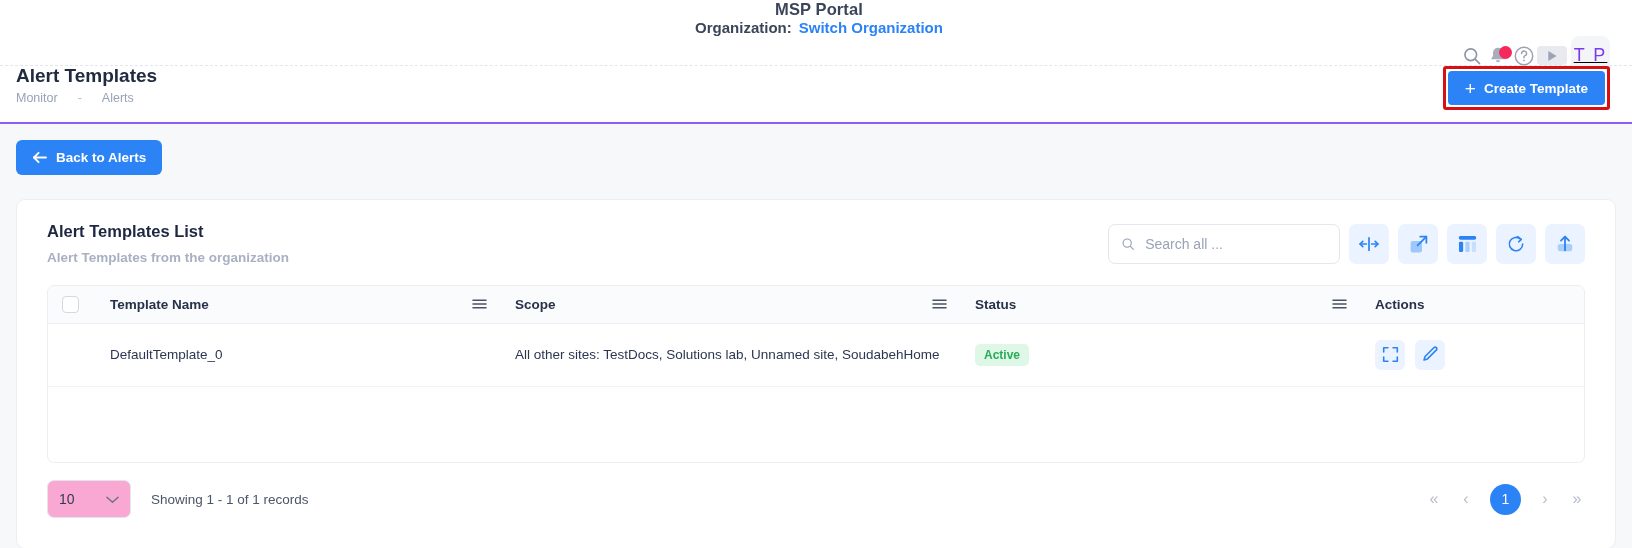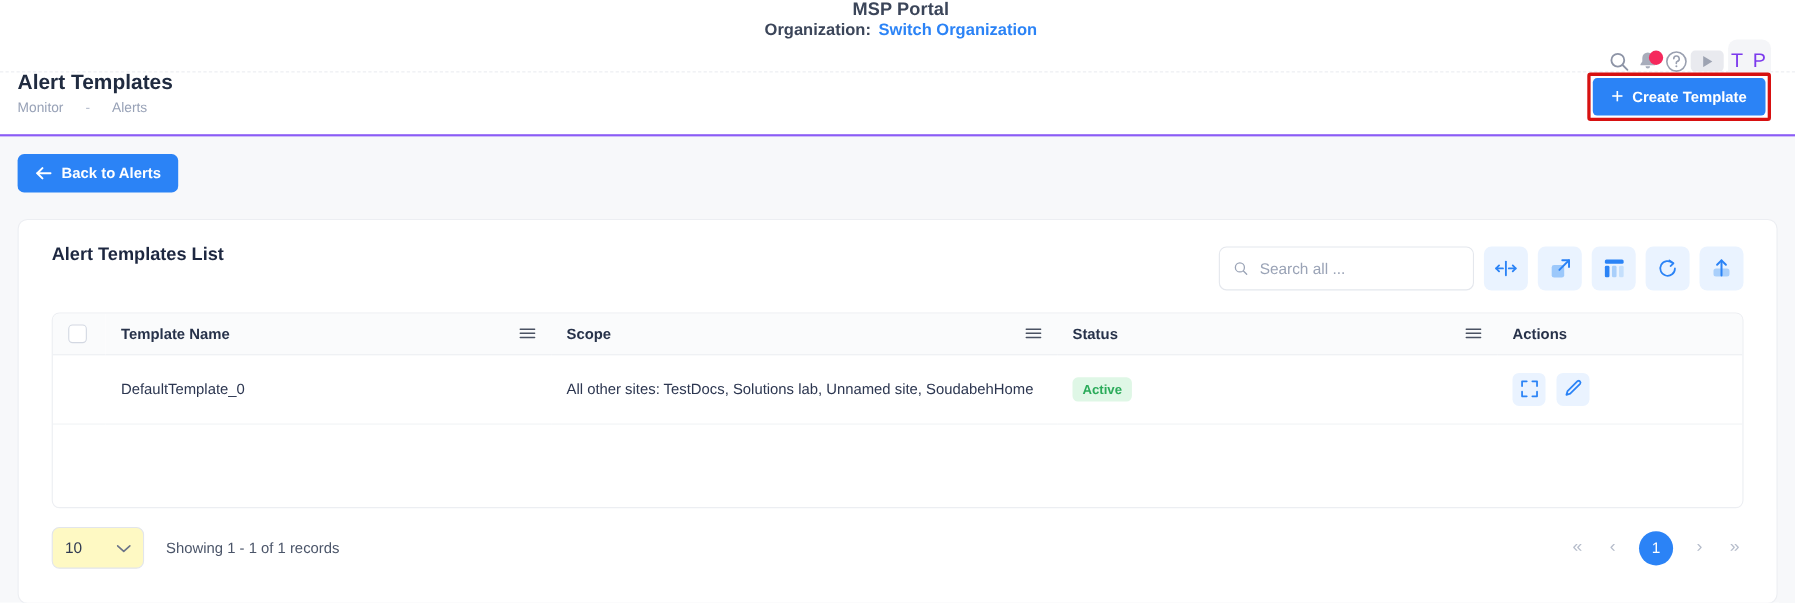--- a/index.html
+++ b/index.html
@@ -38,20 +38,21 @@
   }
   .org-link {
     color: #2b83f6;
     font-weight: 700;
     cursor: pointer;
   }
   .topbar-right {
     margin-left: auto;
     display: flex;
     align-items: center;
+    text-decoration: underline;
   }
   .ticon {
     width: 26px; height: 26px;
     display: flex; align-items: center; justify-content: center;
     cursor: pointer;
     position: relative;
   }
   .bell-badge {
     position: absolute;
     right: -1px; top: 3px;
@@ -271,21 +272,21 @@
   .page-size {
     width: 84px; height: 38px;
     border: 1px solid #e2e5eb;
     border-radius: 7px;
     display: flex; align-items: center;
     justify-content: space-between;
     padding: 0 11px;
     font-size: 14px;
     color: #303a52;
     cursor: pointer;
-    background: #fef9c3;
+    background: #f9a8d4;
   }
   .records {
     margin-left: 20px;
     font-size: 13.5px;
     color: #4b5569;
   }
   .pager {
     margin-left: auto;
     display: flex; align-items: center; gap: 16px;
   }
@@ -370,20 +371,21 @@
       <line x1="15" y1="7" x2="2" y2="7"></line>
         <polyline points="7,2 2,7 7,12"></polyline>
     </svg>
     <span>Back to Alerts</span>
   </button>
 
   <div class="card">
     <div class="card-head">
       <div>
         <div class="card-title">Alert Templates List</div>
+        <div class="card-sub">Alert Templates from the organization</div>
       </div>
 
       <div class="card-tools">
         <div class="search-box">
           <svg width="16" height="16" viewBox="0 0 24 24" fill="none" stroke="#9aa3b6" stroke-width="2">
             <circle cx="10.5" cy="10.5" r="7"></circle>
               <line x1="16" y1="16" x2="21" y2="21" stroke-linecap="round"></line>
           </svg>
           <input type="text" placeholder="Search all ..." style="">
         </div>

